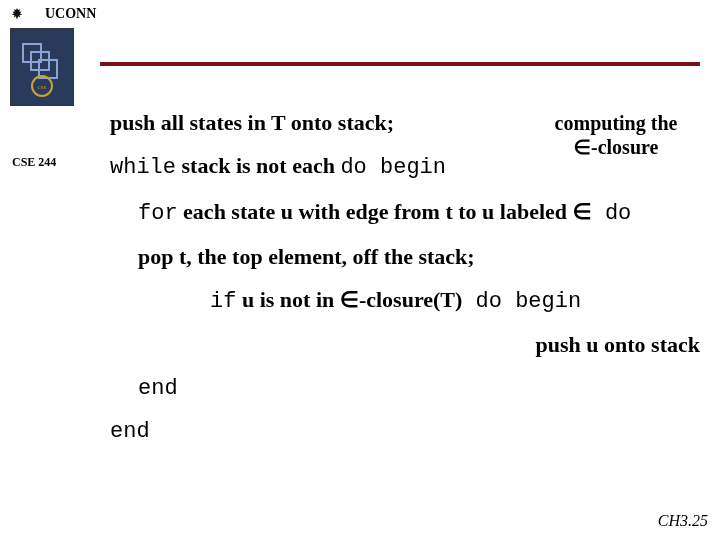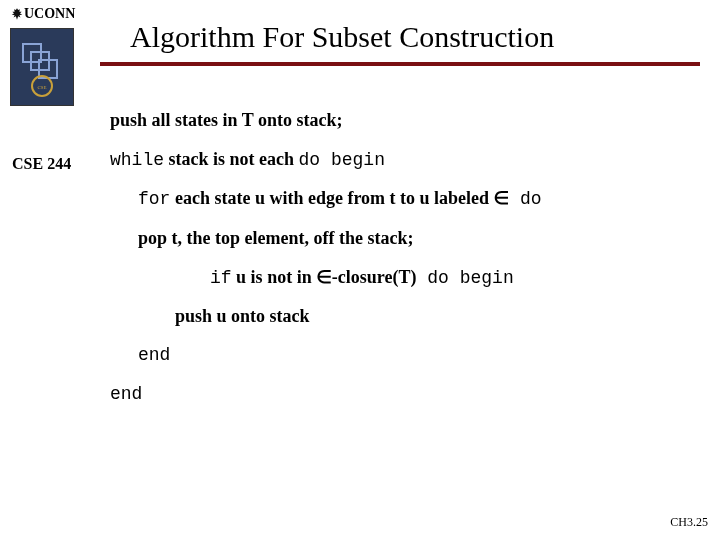--- a/index.html
+++ b/index.html
@@ -1,36 +1,36 @@
 <!DOCTYPE html>
 <html><head>
 <meta charset="utf-8">
 <style>
   * { margin: 0; padding: 0; box-sizing: border-box; }
   html, body { width: 720px; height: 540px; background: #fff; font-family: "Times New Roman", Times, serif; color: #000; overflow: hidden; }
   .slide { position: relative; width: 720px; height: 540px; }
   .logo-block { position: absolute; left: 10px; top: 6px; width: 80px; }
-  .uconn-row { display: flex; align-items: center; gap: 0; font-family: "Times New Roman", serif; font-weight: bold; font-size: 14px; }
+  .uconn-row { display: flex; align-items: center; gap: 21px; font-family: "Times New Roman", serif; font-weight: bold; font-size: 14px; }
   .uconn-row svg { flex: 0 0 auto; }
   .emblem { margin-top: 6px; width: 64px; height: 78px; border: 1px solid #333; background: #2a3a5a; display: flex; align-items: center; justify-content: center; position: relative; }
   .emblem svg { display: block; }
-  .course { position: absolute; left: 12px; top: 155px; font-family: "Times New Roman", serif; font-weight: bold; font-size: 16px; }
+  .course { position: absolute; left: 12px; top: 155px; font-family: "Times New Roman", serif; font-weight: bold; font-size: 12px; }
   .title { position: absolute; left: 130px; top: 20px; font-family: "Times New Roman", serif; font-size: 30px; }
   .rule { position: absolute; left: 100px; top: 62px; width: 600px; height: 4px; background: #7a1012; }
-  .content { position: absolute; left: 110px; top: 110px; width: 590px; font-size: 18px; line-height: 1.15; }
+  .content { position: absolute; left: 110px; top: 110px; width: 590px; font-size: 22px; line-height: 1.15; }
   .row { margin-bottom: 18px; }
   .bold { font-weight: bold; font-family: "Times New Roman", serif; }
   .mono { font-family: "Courier New", Courier, monospace; font-weight: normal; }
   .annot { position: absolute; right: 24px; top: 112px; width: 160px; text-align: center; font-family: "Times New Roman", serif; font-weight: bold; font-size: 20px; }
   .annot .line2 { display: block; }
   .ind1 { margin-left: 28px; }
   .ind3 { margin-left: 100px; }
   .ind4 { margin-left: 140px; }
-  .ind5 { margin-left: 65px; }
-  .footer { position: absolute; right: 12px; bottom: 10px; font-family: "Times New Roman", serif; font-size: 12px; }
+  .ind5 { margin-left: 65px; text-align: right; }
+  .footer { position: absolute; right: 12px; bottom: 10px; font-family: "Times New Roman", serif; font-size: 16px; font-style: italic; }
   .eps { font-family: "Times New Roman", serif; }
 </style>
 </head>
 <body>
 
 <div class="slide">
 
   <div class="logo-block">
     <div class="uconn-row">
       <svg width="14" height="14" viewBox="0 0 24 24">
@@ -44,23 +44,26 @@
         <rect x="14" y="16" width="18" height="18" fill="none" stroke="#8aa4d6" stroke-width="2"></rect>
         <rect x="22" y="24" width="18" height="18" fill="none" stroke="#8aa4d6" stroke-width="2"></rect>
         <circle cx="25" cy="50" r="10" fill="none" stroke="#c9a03a" stroke-width="2"></circle>
         <text x="25" y="53" text-anchor="middle" font-size="5" fill="#c9a03a" font-family="Times New Roman">CSE</text>
       </svg>
     </div>
   </div>
 
   <div class="course">CSE 244</div>
 
-  <div class="title">Algorithm For Subset Construction</div>
   <div class="rule"></div>
 
+  <div class="annot">
+    <span>computing the</span>
+    <span class="line2 eps">∈-closure</span>
+  </div>
 
   <div class="content">
 
     <div class="row bold">push all states in T onto stack;</div>
 
 
     <div class="row">
       <span class="mono">while</span><span class="bold"> stack is not each </span><span class="mono">do begin</span>
     </div>
 

